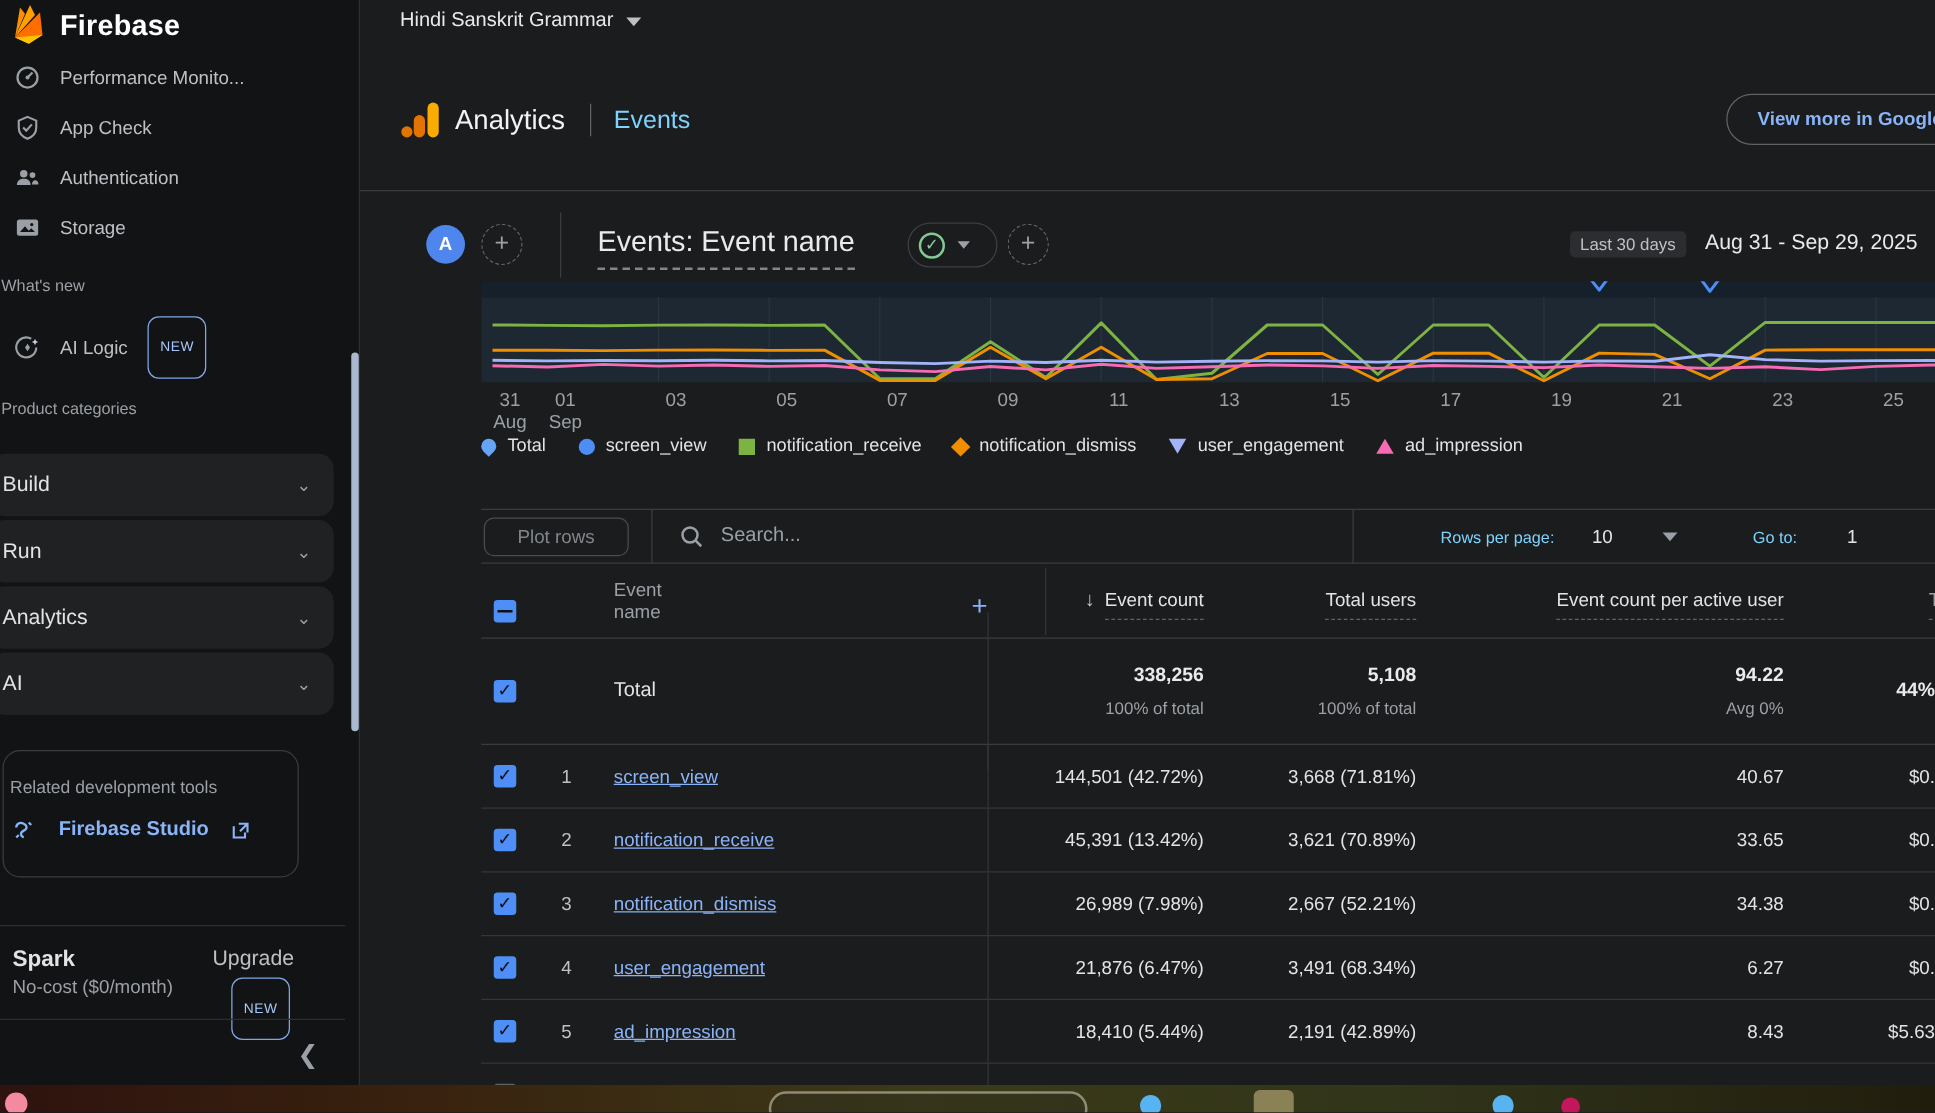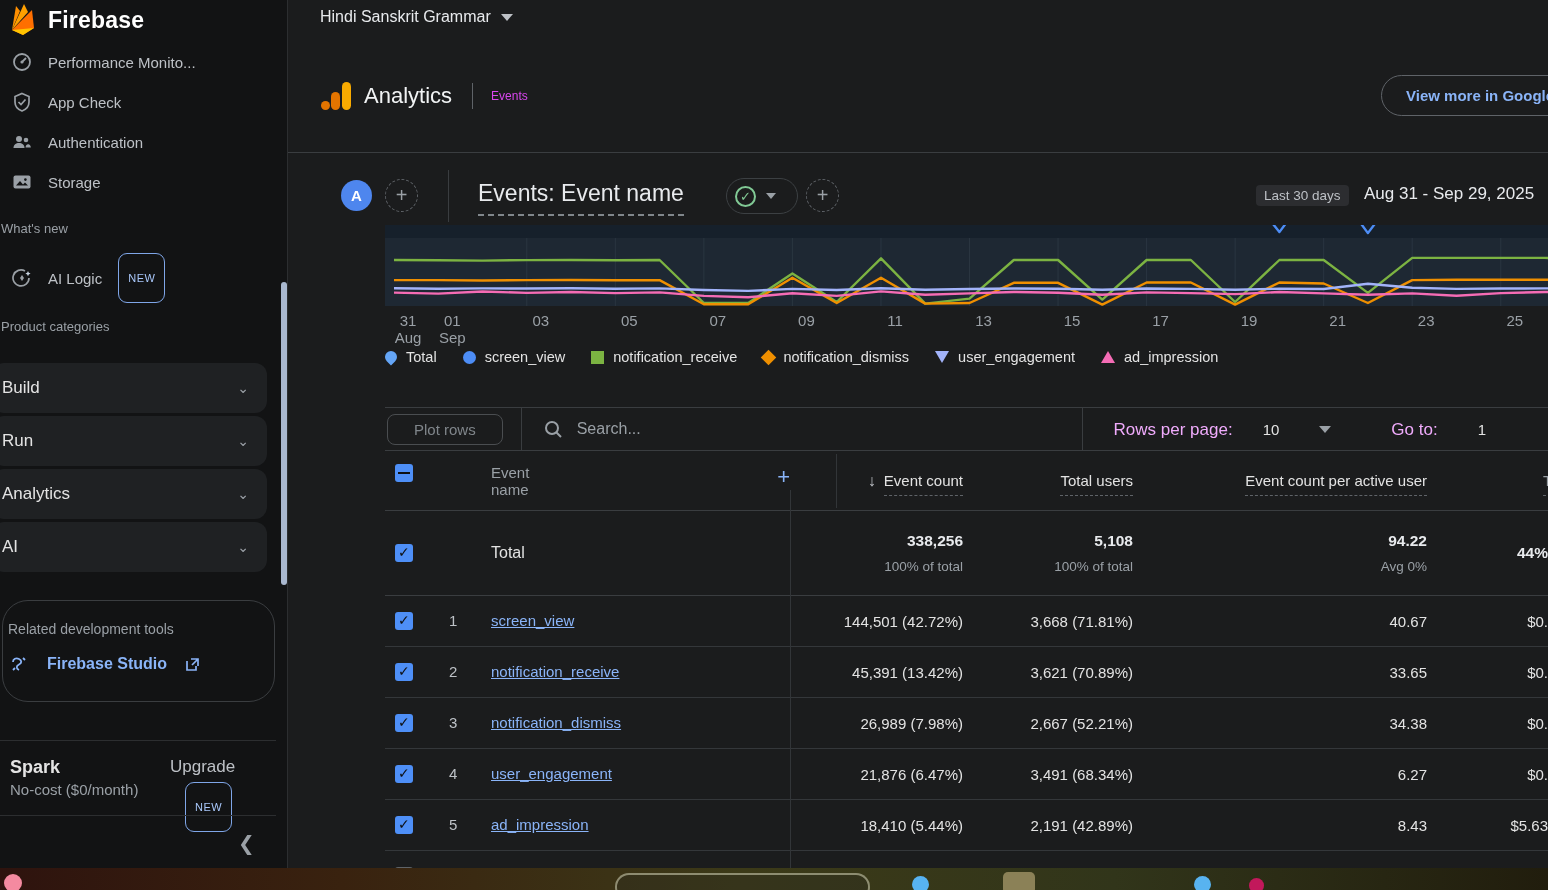--- a/index.html
+++ b/index.html
@@ -12,41 +12,41 @@
   .brand { position:absolute; left:8px; top:2px; display:flex; align-items:center; gap:10px; }
   .brand-name { font-size:23px; font-weight:600; color:#fff; letter-spacing:.2px; }
   .nav-item { position:absolute; left:0; width:272px; height:36px; display:flex; align-items:center; gap:16px; padding-left:12px; border-radius:0 18px 18px 0; cursor:pointer; }
   .nav-item .lbl { font-size:15px; color:#bdc1c6; }
   .icon20 { width:20px; height:20px; flex:0 0 20px; display:inline-block; }
   .side-label { position:absolute; left:1px; font-size:13px; color:#9aa0a6; }
   .pill { display:inline-block; border:1px solid #7fa6e8; color:#a8c7fa; font-size:11px; line-height:16px; padding:16px 9px; border-radius:9px; letter-spacing:.5px; }
   .cat-card { position:absolute; left:-8px; width:275px; height:50px; background:#1f2123; border-radius:12px; display:flex; align-items:center; justify-content:space-between; padding:0 18px 0 10px; cursor:pointer; }
   .cat-card .lbl { font-size:17px; color:#e3e3e3; }
   .chev { color:#9aa0a6; font-size:14px; }
-  .tools-box { position:absolute; left:2px; top:600px; width:273px; height:102px; border:1px solid #3a3d40; border-radius:26px; }
+  .tools-box { position:absolute; left:2px; top:600px; width:237px; height:102px; border:1px solid #3a3d40; border-radius:14px; }
   .tools-title { position:absolute; left:5px; top:20px; font-size:14px; color:#9aa0a6; }
   .studio-row { position:absolute; left:6px; top:53px; display:flex; align-items:center; gap:18px; cursor:pointer; }
   .studio-row .lbl { color:#8ab4f8; font-size:16px; font-weight:600; }
   .hline { position:absolute; background:#2c2e30; height:1px; }
   .plan-name { position:absolute; left:10px; top:757px; font-size:18px; font-weight:600; color:#e3e3e3; }
   .plan-detail { position:absolute; left:10px; top:781px; font-size:15px; color:#9aa0a6; }
   .plan-upgrade { position:absolute; left:170px; top:757px; font-size:17px; color:#bdc1c6; cursor:pointer; }
   .plan-new { position:absolute; left:185px; top:782px; }
   .collapse { position:absolute; left:238px; top:831px; font-size:20px; color:#9aa0a6; cursor:pointer; }
   .scrollbar { position:absolute; left:281px; top:282px; width:6px; height:303px; background:#a9b8cf; border-radius:3px; }
 
   
   .main { position:absolute; left:288px; top:0; width:1260px; height:890px; }
   .project-row { position:absolute; left:32px; top:8px; display:flex; align-items:center; gap:10px; cursor:pointer; }
   .project-name { font-size:16px; font-weight:400; color:#e8eaed; }
   .caret-down { width:0; height:0; border-left:6px solid transparent; border-right:6px solid transparent; border-top:7px solid #bdc1c6; }
   .ga-header { position:absolute; left:32px; top:78px; display:flex; align-items:center; }
   .ga-title { font-size:22px; color:#f1f3f4; margin-left:10px; }
   .ga-sep { width:1px; height:26px; background:#5f6368; margin:0 18px 0 20px; }
-  .ga-page { font-size:12px; color:#d946ef; }
+  .ga-page { font-size:20px; color:#7dd3fc; }
   .viewmore-btn { position:absolute; left:1093px; top:75px; height:41px; border:1px solid #5f6368; border-radius:21px; background:transparent; color:#8ab4f8; font-size:15px; font-weight:600; padding:0 24px; white-space:nowrap; display:flex; align-items:center; cursor:pointer; font-family:inherit; }
   .main-div1 { position:absolute; left:0; top:152px; width:1260px; height:1px; background:#3a3d40; }
 
   
   .avatar { position:absolute; left:53px; top:180px; width:31px; height:31px; border-radius:50%; background:#4e86ee; color:#fff; font-size:15px; font-weight:600; display:flex; align-items:center; justify-content:center; cursor:pointer; }
   .dash-plus { position:absolute; width:33px; height:33px; border:1px dashed #5f6368; border-radius:50%; color:#9aa0a6; font-size:20px; display:flex; align-items:center; justify-content:center; cursor:pointer; }
   .filter-vdiv { position:absolute; left:160px; top:170px; width:1px; height:52px; background:#3a3d40; }
   .filter-label { position:absolute; left:190px; top:180px; font-size:23px; color:#e8eaed; padding-bottom:7px; border-bottom:2px dashed #80868b; cursor:pointer; }
   .filter-chip { position:absolute; left:438px; top:178px; width:72px; height:36px; border:1px solid #3c4043; border-radius:18px; display:flex; align-items:center; gap:10px; padding-left:8px; cursor:pointer; }
   .okcircle { width:21px; height:21px; border:2px solid #81c995; border-radius:50%; color:#81c995; font-size:13px; display:flex; align-items:center; justify-content:center; }
@@ -64,33 +64,33 @@
 
   
   .table { position:absolute; left:97px; top:407px; width:1163px; border-top:1px solid #3a3d40; }
   .controls { position:relative; height:43px; border-bottom:1px solid #3a3d40; display:flex; align-items:center; }
   .plotrows-btn { margin-left:2px; height:31px; padding:0 26px; border:1px solid #4a4d50; border-radius:8px; background:transparent; color:#80868b; font-size:15px; font-family:inherit; cursor:default; }
   .ctrl-vdiv { width:1px; height:43px; background:#3a3d40; margin-left:18px; }
   .search-wrap { display:flex; align-items:center; gap:14px; margin-left:22px; flex:0 0 auto; }
   .search-input { background:transparent; border:none; outline:none; color:#e3e3e3; font-size:16px; font-family:inherit; width:300px; }
   .search-input::placeholder { color:#9aa0a6; }
   .ctrl-right { position:absolute; right:0; top:0; height:43px; display:flex; align-items:center; }
-  .ctrl-right .lab { font-size:17px; color:#f0abfc;text-align:center; }
+  .ctrl-right .lab { font-size:13px; color:#7dd3fc;text-align:center; }
   .rpp-val { font-size:15px; color:#e3e3e3; margin:0 0 0 30px; }
   .rpp-caret { margin:0 60px 0 40px; }
   .goto-val { font-size:15px; color:#e3e3e3; margin-left:40px; padding-right:62px; }
 
   .grid { display:grid; grid-template-columns:405px 173px 170px 294px 121px; align-items:center; }
   .thead { height:60px; border-bottom:1px solid #3a3d40; }
   .th { font-size:15px; color:#9aa0a6;margin-left:46px; }
   .th .us { border-bottom:1px dashed #5f6368; padding-bottom:6px; }
   .num { text-align:right; font-size:15px; color:#e3e3e3; }
   .cdiv { position:relative; }
   .cdiv::before { content:""; position:absolute; left:0; top:-100%; bottom:-100%; width:1px; background:#323538; }
-  .c1 { display:flex; align-items:flex-start; padding-left:10px; }
+  .c1 { display:flex; align-items:flex-end; padding-left:10px; }
   .cb { width:18px; height:18px; border-radius:3px; flex:0 0 18px; cursor:pointer; position:relative; }
   .cb.checked,.cb.ind { background:#4e8ff7; }
   .cb.checked::after { content:"✓"; position:absolute; left:3px; top:0px; color:#111; font-size:14px; font-weight:bold; color:#0e1013; }
   .cb.ind::after { content:""; position:absolute; left:3px; top:8px; width:12px; height:2.5px; background:#0e1013; }
   .cb.empty { border:2px solid #5f6368; background:transparent; }
   .rnum { width:42px; margin-left:36px; font-size:15px; color:#bdc1c6; }
   .rlink { color:#8ab4f8; text-decoration:underline; font-size:15px; cursor:pointer; }
   .total-row { height:85px; border-bottom:1px solid #3a3d40; }
   .total-label { font-size:16px; color:#e3e3e3; margin-left:78px; }
   .big { font-size:15.5px; font-weight:600; color:#e8eaed; }

